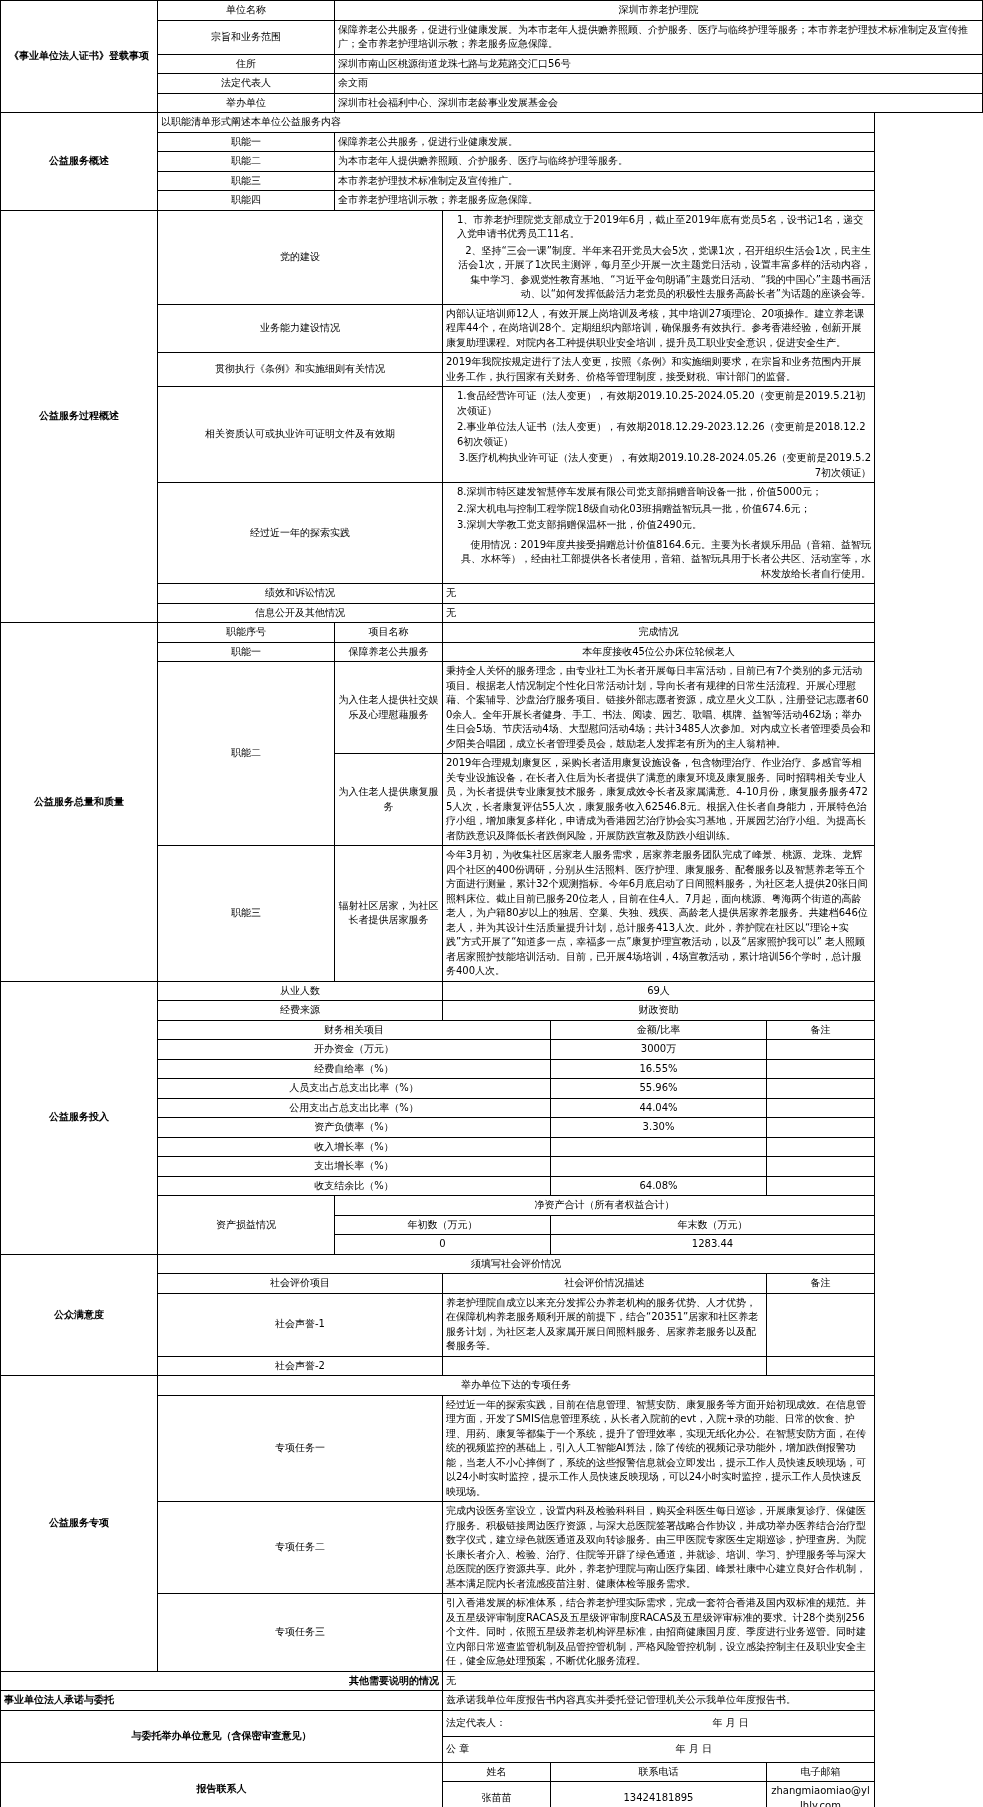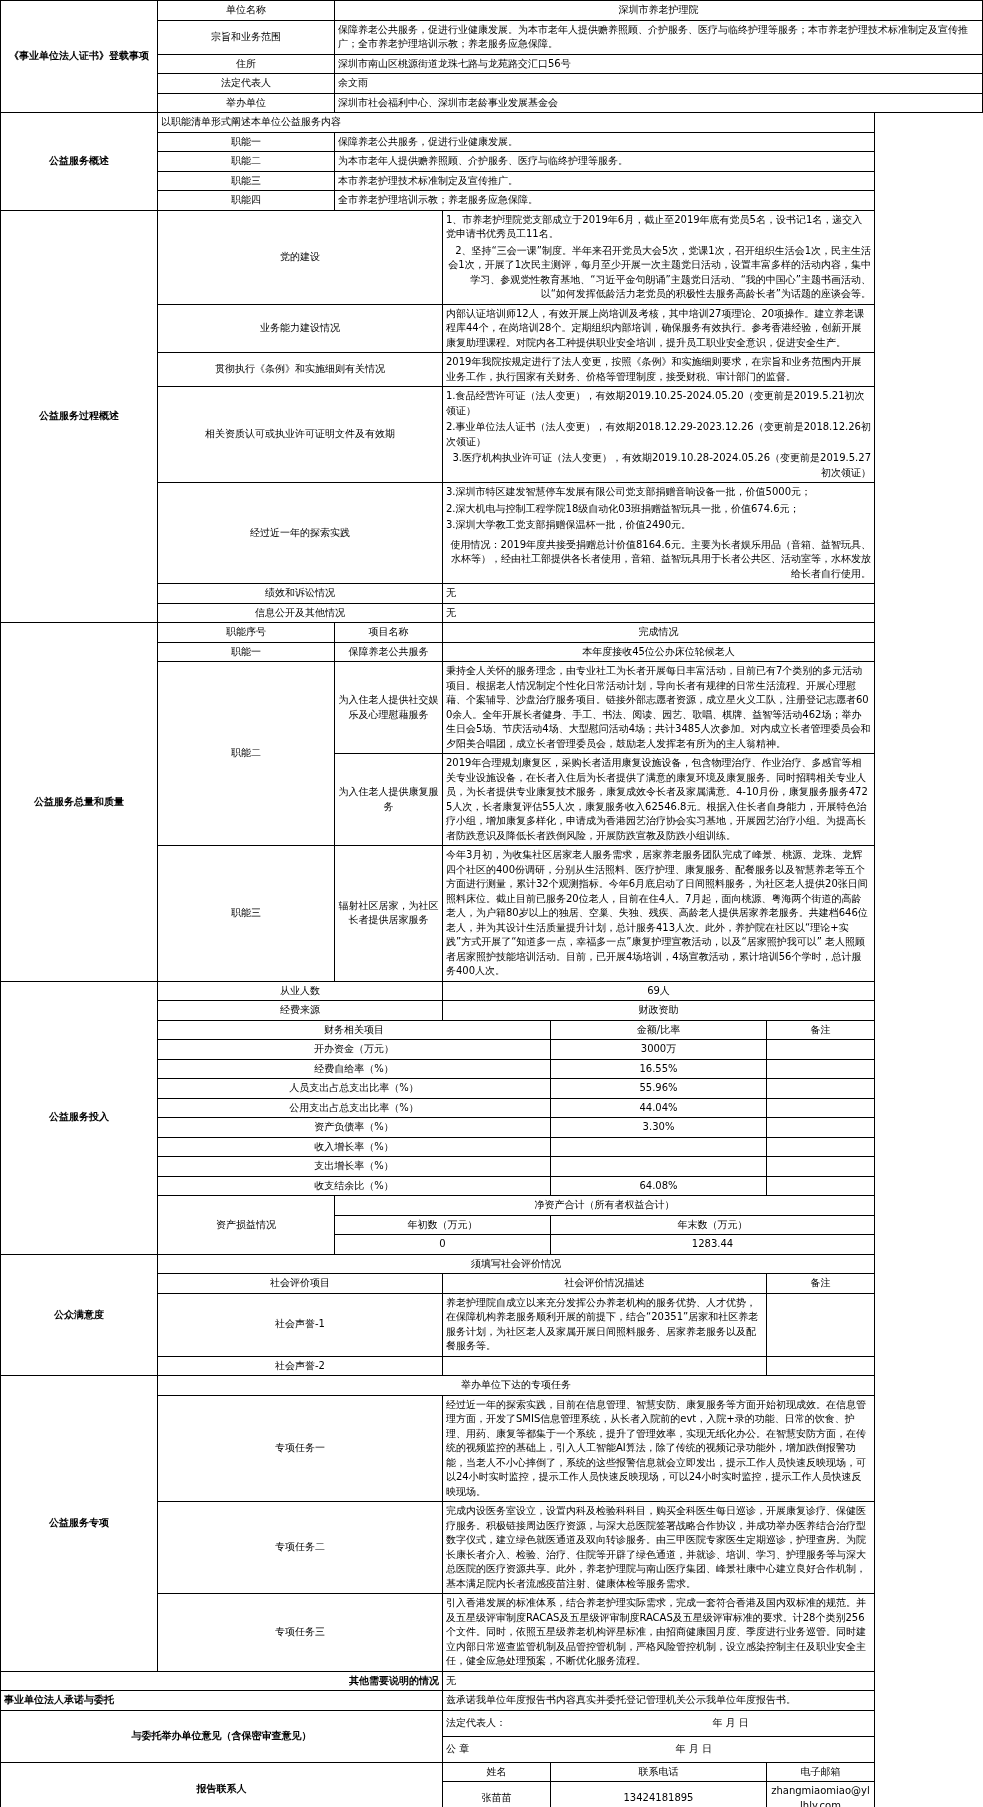--- a/index.html
+++ b/index.html
@@ -28,21 +28,21 @@
   td.ctr { text-align: center; }
   td.lft { text-align: left; vertical-align: top; }
   td.lftm { text-align: left; vertical-align: middle; }
   td.bold { font-weight: normal; }
   .sect-label {
     text-align: center;
     font-weight: bold;
     font-size: 11px;
     vertical-align: middle;
   }
-  .para { margin: 0 0 2px 0; }
+  .para { margin: 0 0 2px 11px; }
   .para:last-child { margin-bottom: 0; text-align: right; }
   .sig-row { height: 26px; }
 </style>
 </head>
 <body>
 
 <table class="form">
 
   <tbody>
       <tr>
@@ -108,21 +108,21 @@
     <td class="ctr" colspan="2">相关资质认可或执业许可证明文件及有效期</td>
     <td class="lft" colspan="4">
       <div class="para">1.食品经营许可证（法人变更），有效期2019.10.25-2024.05.20（变更前是2019.5.21初次领证）</div>
       <div class="para">2.事业单位法人证书（法人变更），有效期2018.12.29-2023.12.26（变更前是2018.12.26初次领证）</div>
       <div class="para">3.医疗机构执业许可证（法人变更），有效期2019.10.28-2024.05.26（变更前是2019.5.27初次领证）</div>
     </td>
   </tr>
   <tr>
     <td class="ctr" colspan="2">经过近一年的探索实践</td>
     <td class="lft" colspan="4">
-      <div class="para">3.深圳市特区建发智慧停车发展有限公司党支部捐赠音响设备一批，价值5000元；</div>
+      <div class="para">8.深圳市特区建发智慧停车发展有限公司党支部捐赠音响设备一批，价值5000元；</div>
       <div class="para">2.深大机电与控制工程学院18级自动化03班捐赠益智玩具一批，价值674.6元；</div>
       <div class="para">3.深圳大学教工党支部捐赠保温杯一批，价值2490元。</div>
       <div class="para" style="margin-top:5px">使用情况：2019年度共接受捐赠总计价值8164.6元。主要为长者娱乐用品（音箱、益智玩具、水杯等），经由社工部提供各长者使用，音箱、益智玩具用于长者公共区、活动室等，水杯发放给长者自行使用。</div>
     </td>
   </tr>
   <tr>
     <td class="ctr" colspan="2">绩效和诉讼情况</td>
     <td class="lftm" colspan="4">无</td>
   </tr>
   <tr>

